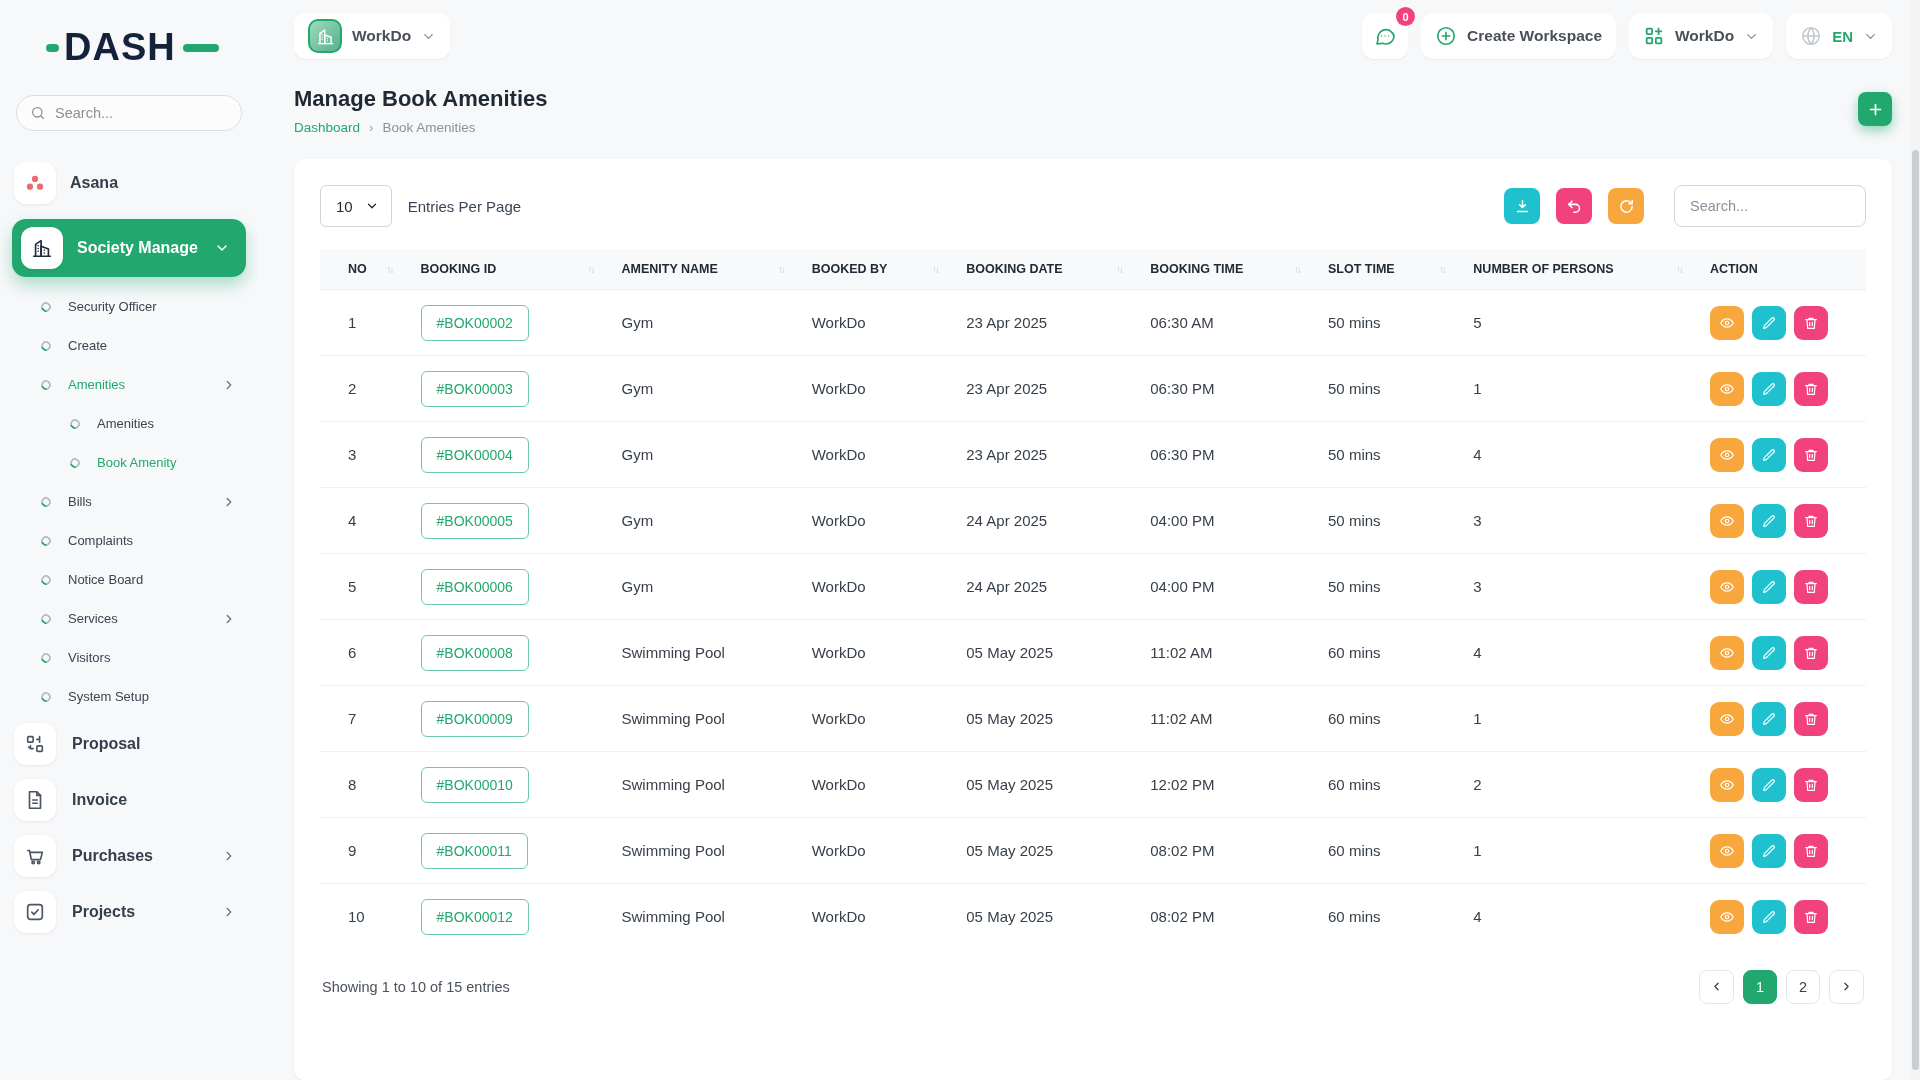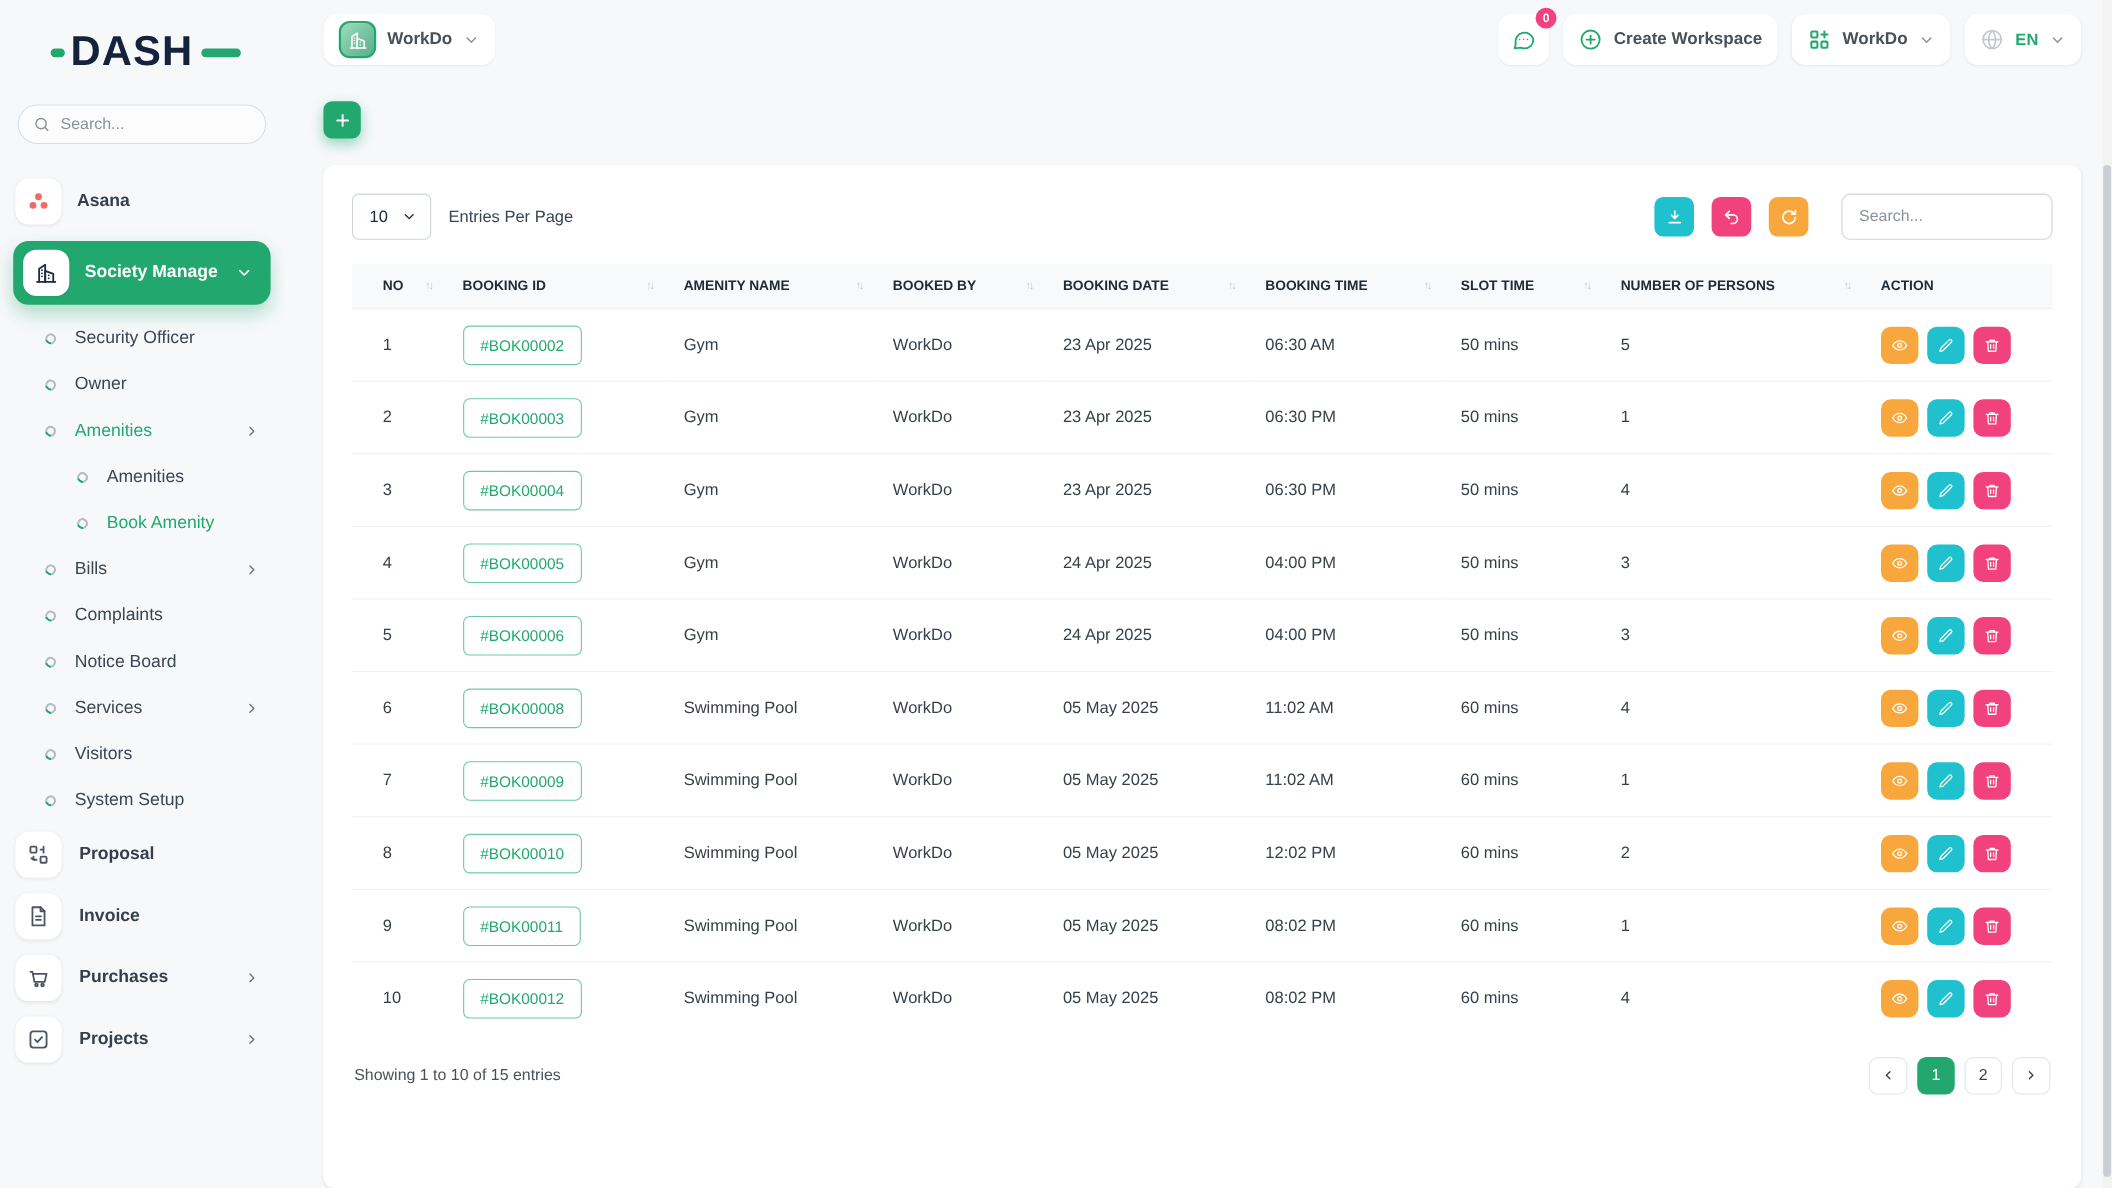--- a/index.html
+++ b/index.html
@@ -22,21 +22,21 @@
   .ws-item { display:flex; align-items:center; gap:14px; padding:7px 16px 7px 14px; margin:0 0 8px 0; border-radius:14px; cursor:pointer; }
   .ws-item.active { background:#22a86f; margin:0 12px 10px 12px; padding:8px 16px 8px 9px; box-shadow:0 8px 16px rgba(34,168,111,.35); }
   .icon-box { width:42px; height:42px; border-radius:12px; background:#fff; display:flex; align-items:center; justify-content:center; box-shadow:0 1px 3px rgba(16,24,40,.08); flex:none; }
   .icon-box svg { width:22px; height:22px; }
   .ws-label { font-size:16px; font-weight:600; color:#343f4b; flex:1; }
   .ws-item.active .ws-label { color:#fff; font-weight:700; }
   .ws-item .chev { width:16px; height:16px; color:#6b7280; }
   .ws-item.active .chev { color:#fff; }
   .chev svg { width:100%; height:100%; }
 
-  .menu-item { display:flex; align-items:center; gap:17px; padding:12px 22px 12px 41px; font-size:16px; color:#3a4452; cursor:pointer; }
+  .menu-item { display:flex; align-items:center; gap:17px; padding:12px 22px 12px 41px; font-size:13px; color:#3a4452; cursor:pointer; }
   .menu-item .bullet { width:10px; height:10px; border:2px solid #b6bcc5; border-bottom-color:#22a86f; border-radius:50%; transform:rotate(35deg); flex:none; }
   .menu-item.indent { padding-left:70px; }
   .menu-item.active { color:#22a86f; }
   .menu-item .chev { margin-left:auto; width:14px; height:14px; color:#6b7280; }
 
   .module-item { display:flex; align-items:center; gap:16px; padding:7px 22px 7px 14px; font-size:16px; font-weight:600; color:#343f4b; cursor:pointer; }
   .module-item .icon-box { color:#4b5563; }
   .module-item .chev { margin-left:auto; width:14px; height:14px; color:#6b7280; }
 
   
@@ -142,21 +142,21 @@
             </svg></span>
         </div>
       </div>
     <nav id="menu-list">
         <div class="menu-item">
           <span class="bullet"></span>
           <span>Security Officer</span>
         </div>
         <div class="menu-item">
           <span class="bullet"></span>
-          <span>Owner</span>
+          <span>Create</span>
         </div>
         <div class="menu-item active">
           <span class="bullet"></span>
           <span>Amenities</span>
           <span class="chev"><svg viewBox="0 0 24 24" width="14" height="14" fill="none" stroke="currentColor" stroke-width="2.2" stroke-linecap="round" stroke-linejoin="round">
               <path d="M9 6l6 6-6 6"></path>
             </svg></span>
         </div>
         <div class="menu-item indent">
           <span class="bullet"></span>
@@ -328,20 +328,28 @@
                   <path d="M6 9l6 6 6-6"></path>
                 </svg>
               </span>
             </span>
         </div>
       </div>
     </header>
 
     <div class="content">
       <div class="title-row">
+        <div>
+          <div class="page-title">Manage Book Amenities</div>
+          <div class="breadcrumb">
+            <span class="link">Dashboard</span>
+            <span class="sep">›</span>
+            <span class="current">Book Amenities</span>
+          </div>
+        </div>
         <div class="add-btn">
             <span style="display:flex">
               <svg viewBox="0 0 24 24" width="17" height="17" fill="none" stroke="#fff" stroke-width="2.4" stroke-linecap="round">
                 <path d="M12 5v14M5 12h14"></path>
               </svg>
             </span>
           </div>
       </div>
 
       <div class="card">

